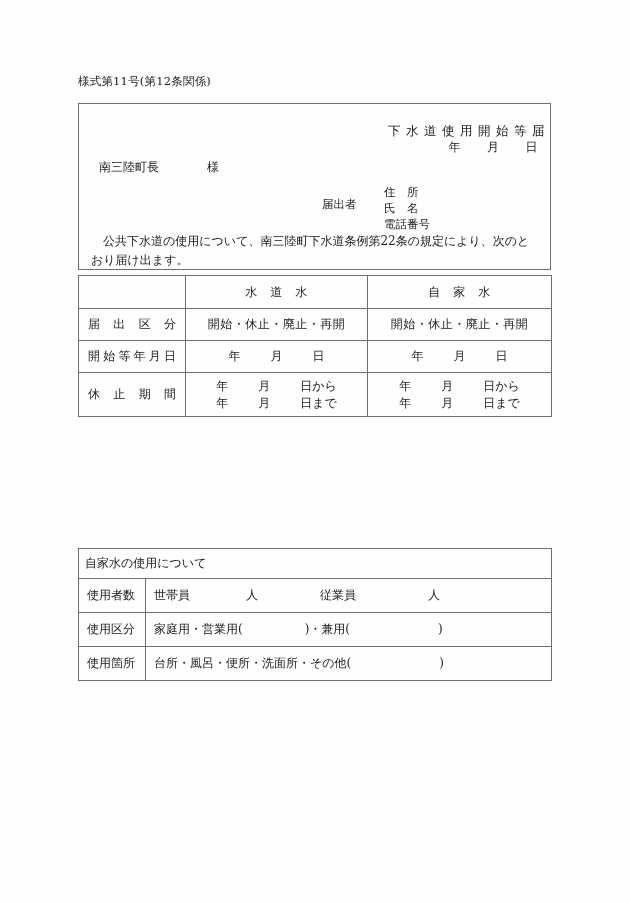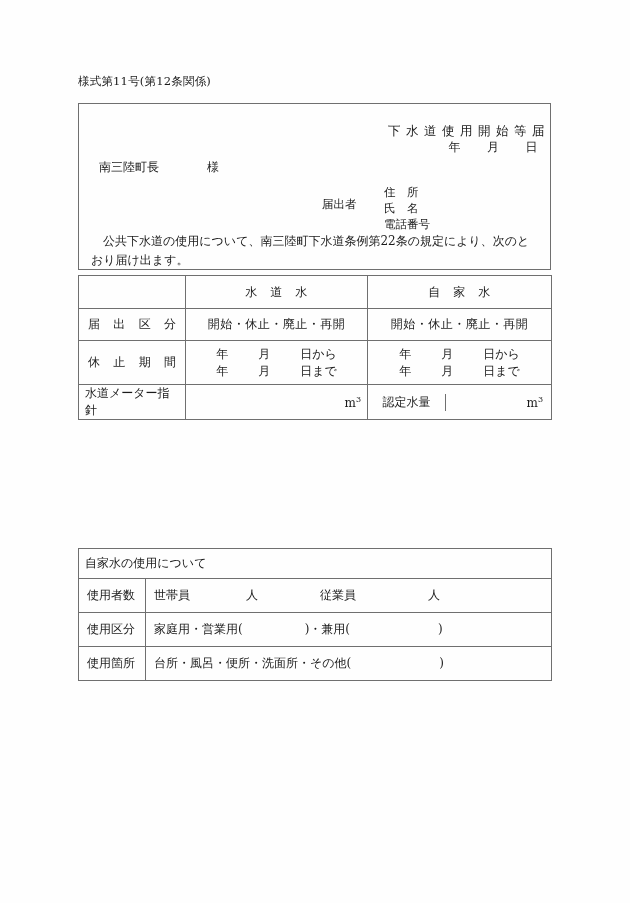--- a/index.html
+++ b/index.html
@@ -211,51 +211,46 @@
       </tr>
 
 
       <tr>
         <td style="height:31px" class="rowlabel">届出区分</td>
         <td class="center">開始・休止・廃止・再開</td>
         <td class="center">開始・休止・廃止・再開</td>
       </tr>
 
 
+      <tr>
+        <td style="height:31px" class="rowlabel">開始等年月日</td>
+        <td class="ymd">
+          <span class="ymd-inner"><span>年</span><span class="g"></span><span>月</span><span class="g"></span><span>日</span></span>
+        </td>
+        <td class="ymd">
+          <span class="ymd-inner"><span>年</span><span class="g"></span><span>月</span><span class="g"></span><span>日</span></span>
+        </td>
+      </tr>
 
       <tr>
         <td style="height:43px" class="rowlabel">休止期間</td>
         <td class="period-cell">
           <span class="period-inner">
             <span>年</span><span class="g"></span><span>月</span><span class="g"></span><span>日から</span><br>
             <span>年</span><span class="g"></span><span>月</span><span class="g"></span><span>日まで</span>
           </span>
         </td>
         <td class="period-cell">
           <span class="period-inner">
             <span>年</span><span class="g"></span><span>月</span><span class="g"></span><span>日から</span><br>
             <span>年</span><span class="g"></span><span>月</span><span class="g"></span><span>日まで</span>
           </span>
         </td>
       </tr>
 
-      <tr>
-        <td style="height:31px">水道メーター指針</td>
-        <td class="unit-cell"><span>m</span><sup class="cube">3</sup></td>
-        <td style="padding:0">
-          <table style="border-collapse:collapse;table-layout:fixed;width:100%;font-size:12px">
-            <tbody>
-                <tr>
-              <td style="width:65px;border:0;border-right:1px solid #6f6f6f;padding:0 6px;text-align:center;white-space:nowrap">認定水量</td>
-              <td style="border:0;padding:0 8px;text-align:right"><span>m</span><sup class="cube">3</sup></td>
-            </tr>
-          </tbody>
-            </table>
-        </td>
-      </tr>
     </tbody>
   </table>
 
   <table class="grid" id="sub-table">
     <colgroup>
       <col style="width:67px">
       <col style="width:406px">
     </colgroup>
     <tbody>
       <tr>

